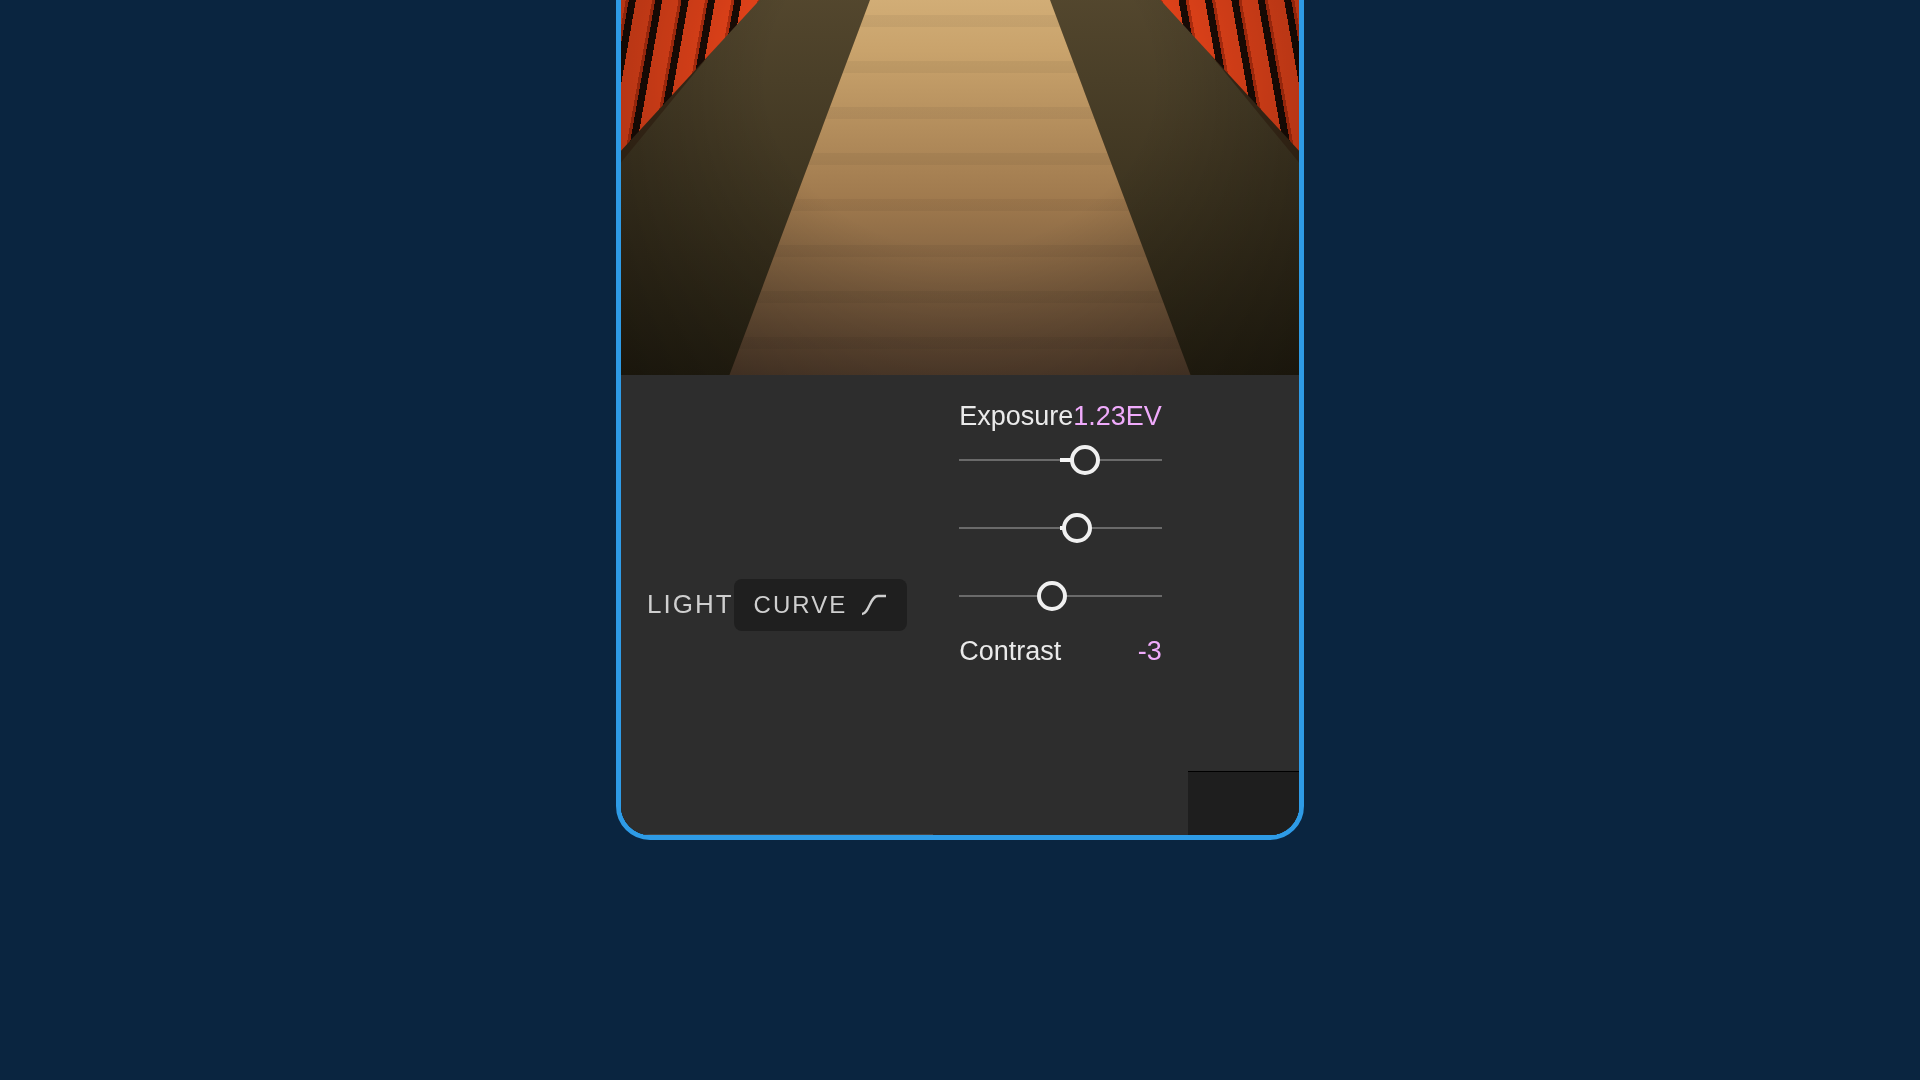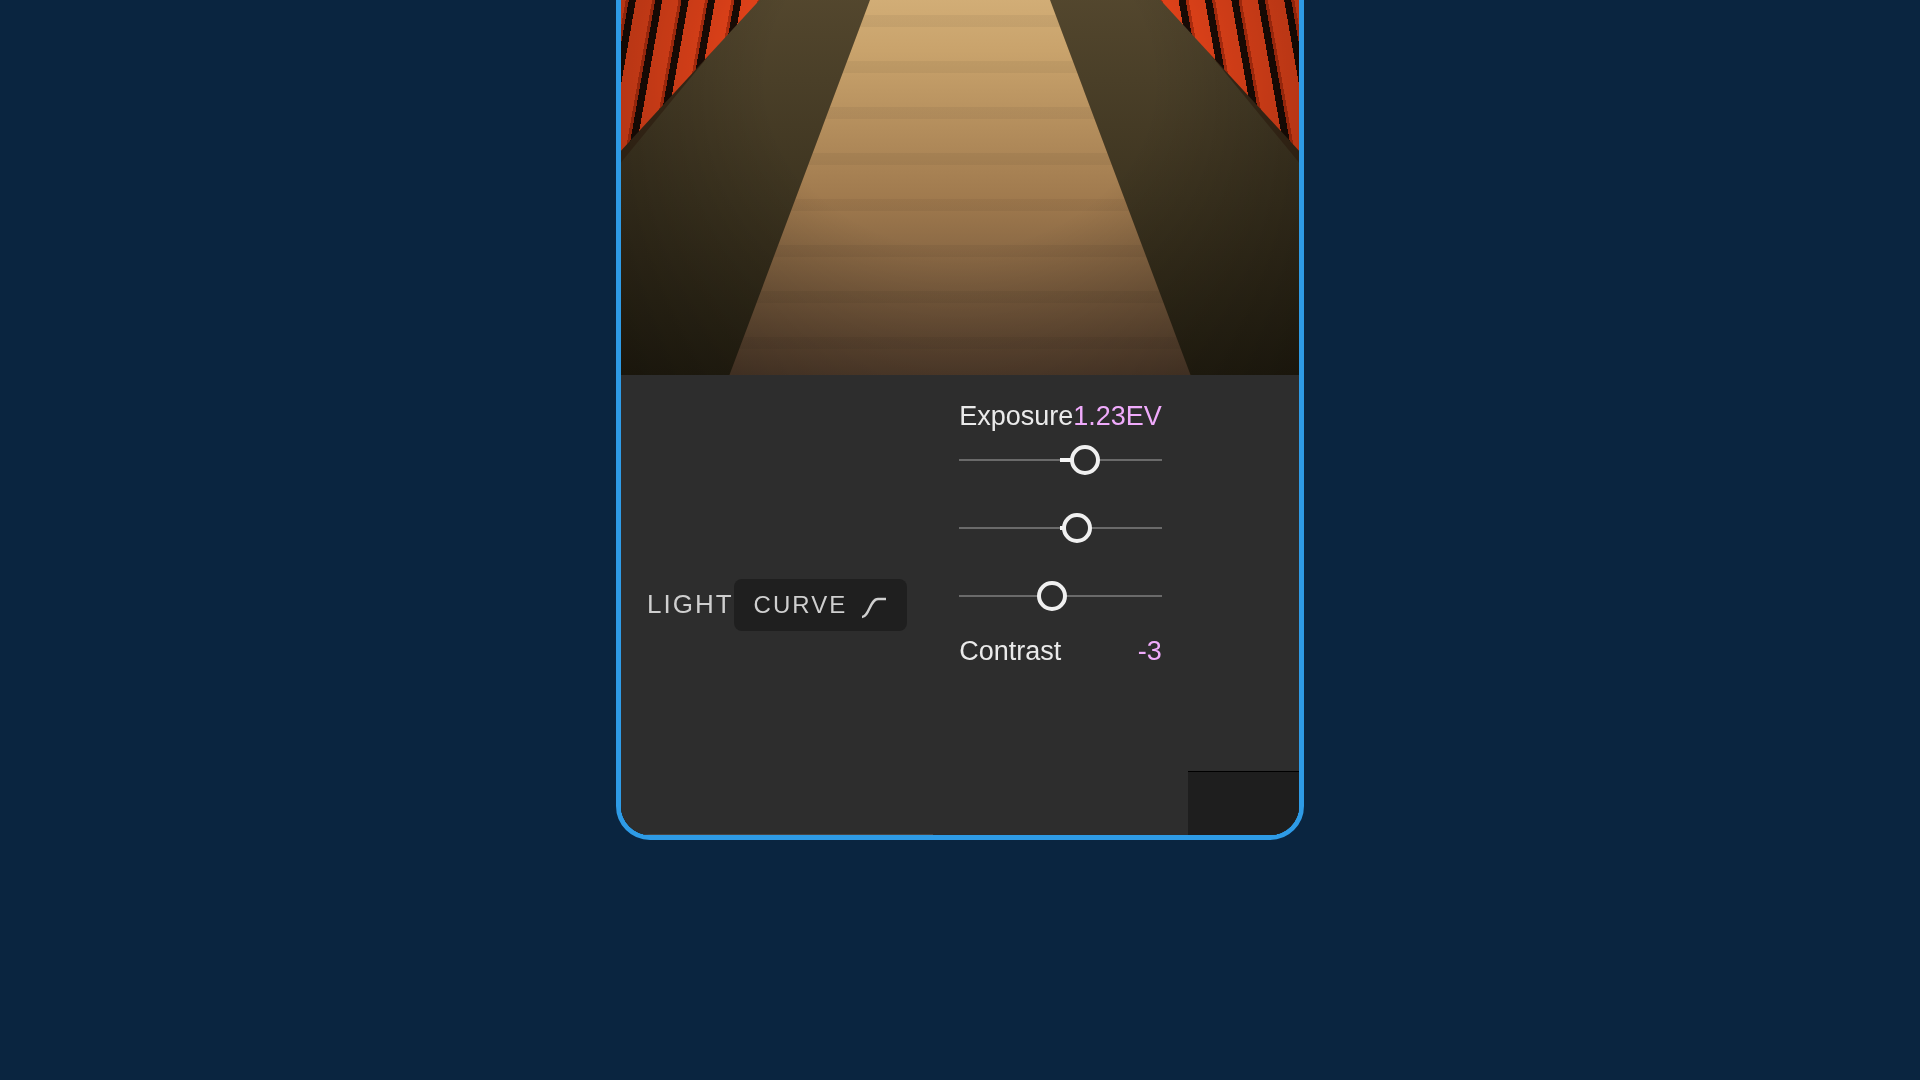--- a/index.html
+++ b/index.html
@@ -85,21 +85,21 @@
   }
   .panel-header {
     display:flex; align-items:center; justify-content:space-between;
     padding: 20px 26px;
     border-bottom: 1px solid #464646;
   }
   .panel-title {
     font-size: 26px; letter-spacing: 2px; color:#cfcfcf; font-weight:500;
   }
   .curve-btn {
-    display:flex; align-items:flex-end; gap:14px;
+    display:flex; align-items:center; gap:14px;
     background:#1f1f1f; padding:12px 20px; border-radius:8px;
     color:#cfcfcf; font-size:24px; letter-spacing:2px; cursor:pointer;
   }
   .curve-glyph { width:26px; height:22px; }
   .curve-glyph path { stroke:#cfcfcf; stroke-width:2.4; fill:none; }
 
   .sliders { padding: 8px 26px 0; }
   .slider-row { padding: 18px 0 4px; text-align: center; }
   .slider-head { display:flex; justify-content:space-between; font-size:27px; color:#eaeaea; }
   .slider-head .val { color:#f0abfc; }

